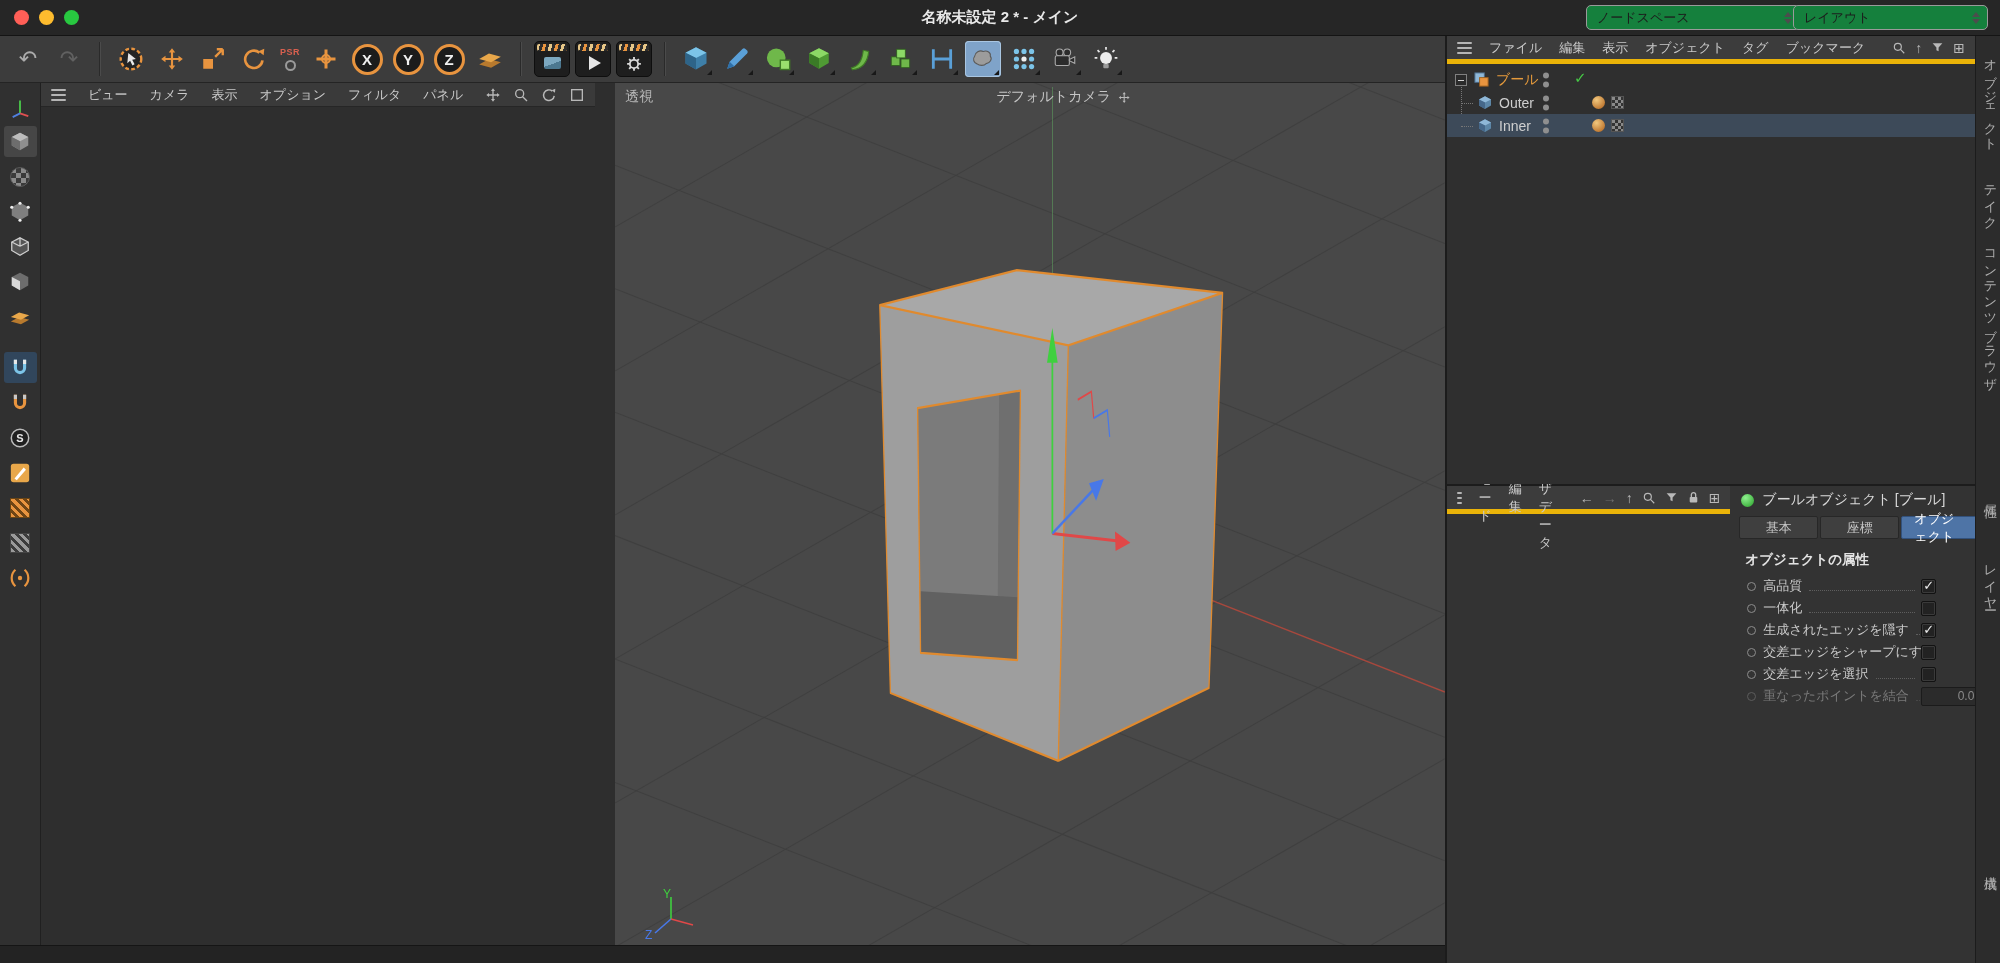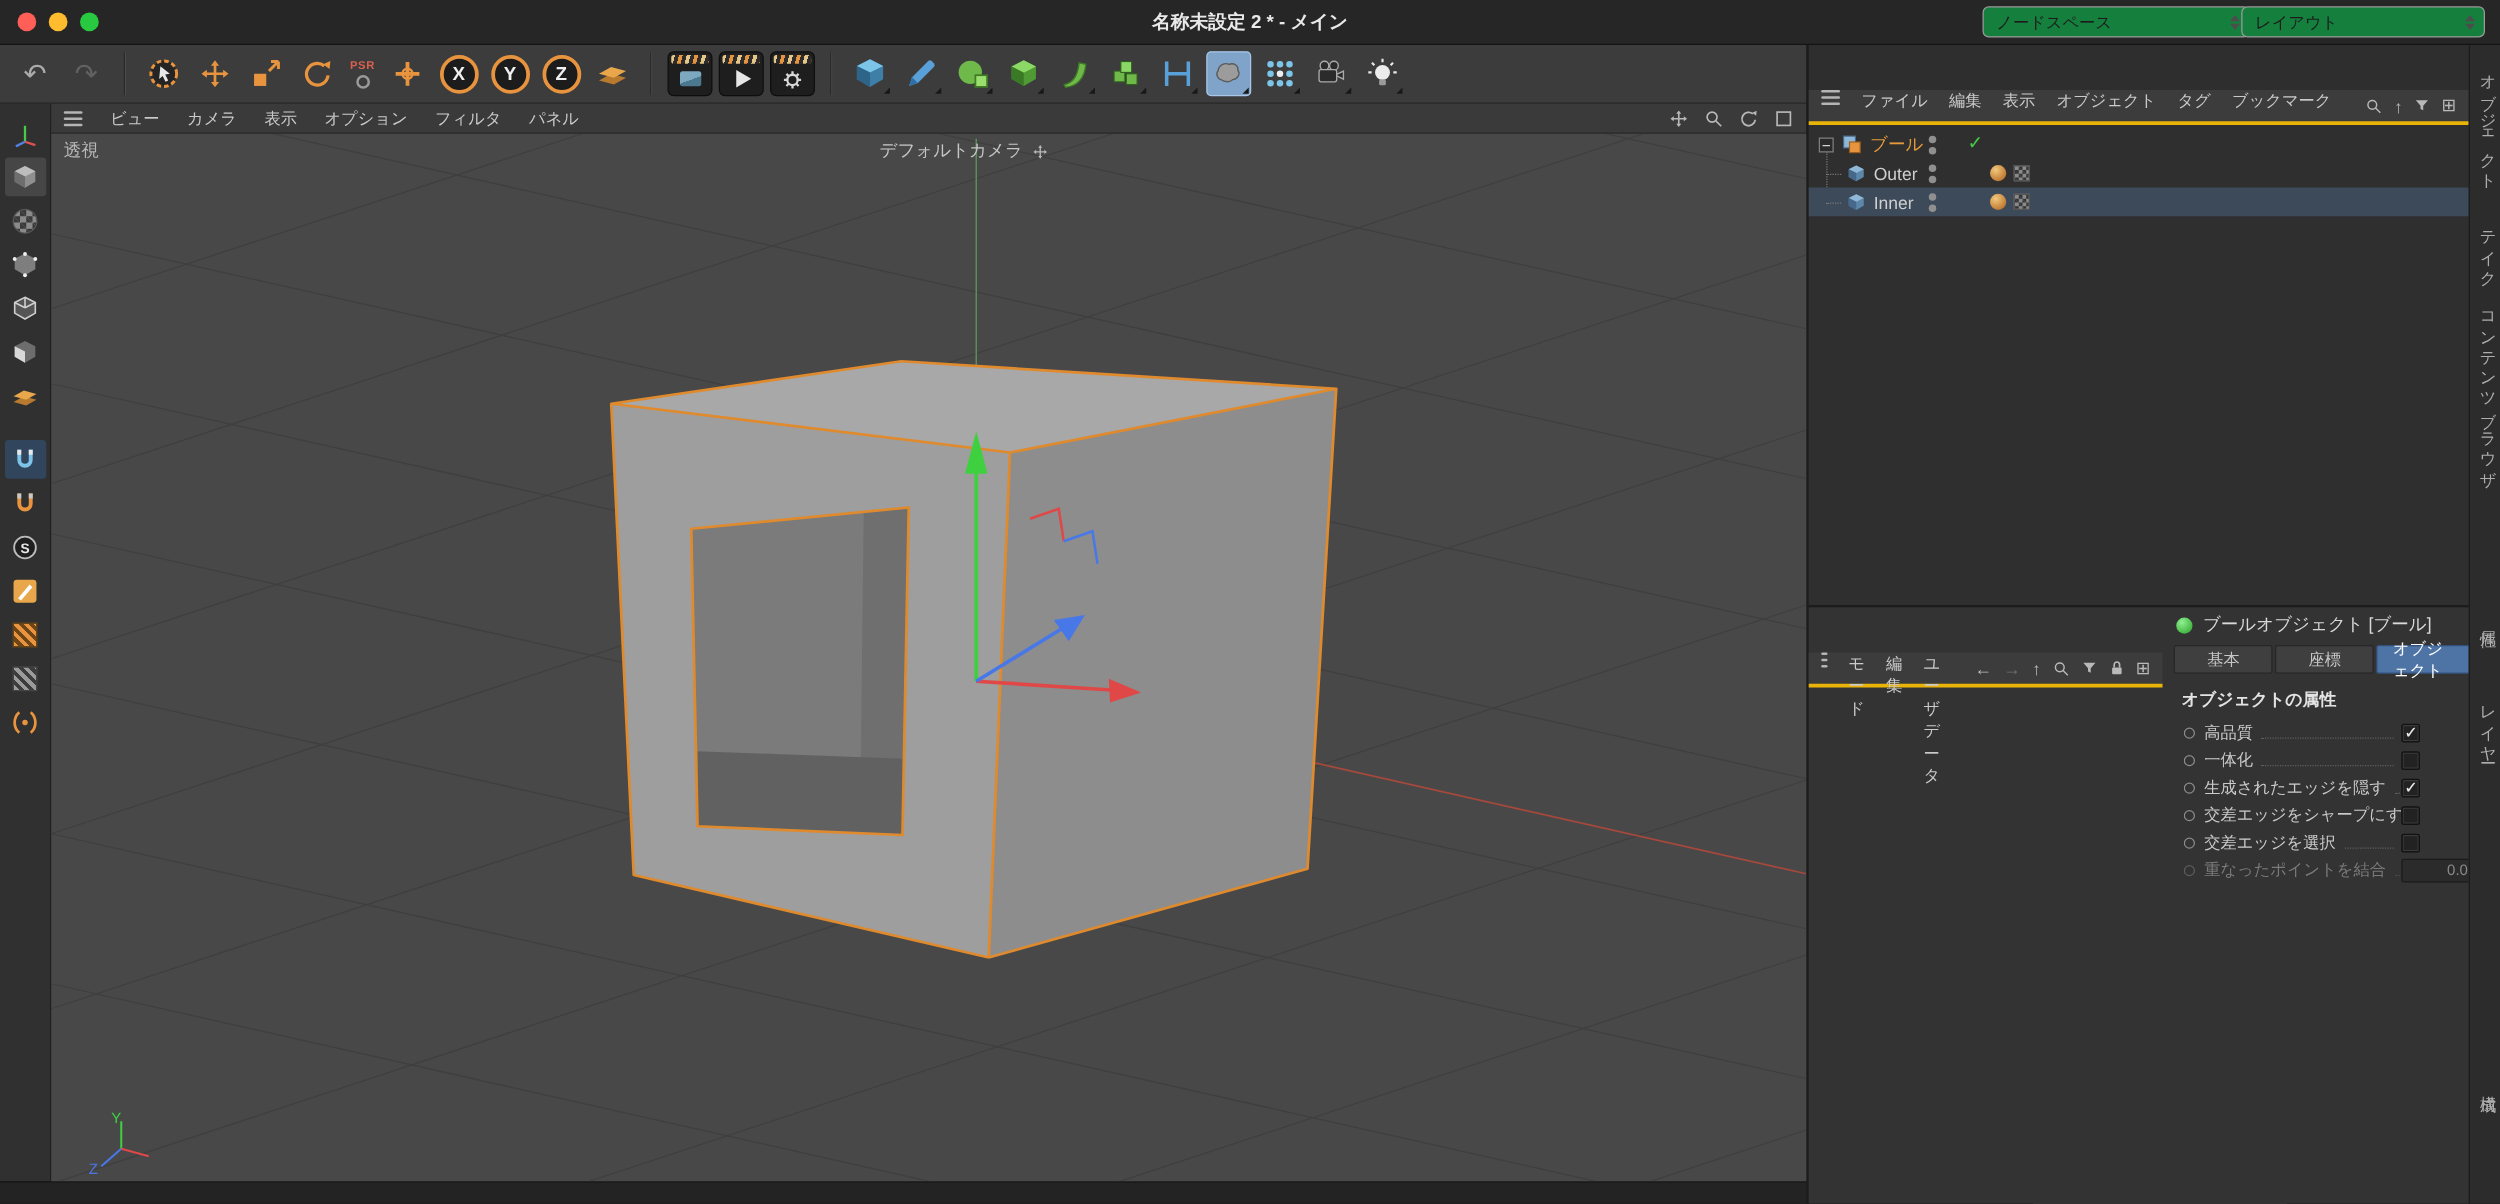--- a/index.html
+++ b/index.html
@@ -50,38 +50,38 @@
   .side-btn { width:33px; height:31px; border-radius:3px; display:flex; align-items:center; justify-content:center; }
   .side-btn.active { background:#464646; }
   .side-btn.snap-on { background:#31465c; }
   .sgap { height:12px; }
   .checker-sq { width:20px; height:20px; border:1px solid #555; background:#8a8a8a;
     background-image:linear-gradient(45deg,#3a3a3a 25%,transparent 25%,transparent 75%,#3a3a3a 75%),linear-gradient(45deg,#3a3a3a 25%,transparent 25%,transparent 75%,#3a3a3a 75%);
     background-size:10px 10px; background-position:0 0,5px 5px; }
   .stripe-sq { width:20px; height:20px; border:1px solid #6a4515; background:repeating-linear-gradient(45deg,#E8943F 0 3px,#6e4516 3px 6px); }
   .stripe-sq.gray { border-color:#444; background:repeating-linear-gradient(45deg,#9a9a9a 0 3px,#3c3c3c 3px 6px); position:relative; }
 
-  .viewport-col { flex:1; display:flex; flex-direction:column; min-width:0; }
+  .viewport-col { flex:1; display:flex; min-width:0;gap:20px; }
   .vp-menubar { height:24px; background:#3a3a3a; border-bottom:1px solid #262626; display:flex; align-items:center; padding:0 10px; gap:22px; font-size:13px; color:#cacaca; }
   .hamb { display:flex; flex-direction:column; gap:3px; width:15px; }
   .hamb i { display:block; height:2px; background:#b5b5b5; border-radius:1px; }
   .vp-right-icons { margin-left:auto; display:flex; gap:12px; align-items:center; }
   .menu-item { cursor:default; }
 
   .vp-canvas { flex:1; position:relative; background:#484848; overflow:hidden; }
   .scene { position:absolute; inset:0; width:100%; height:100%; }
   .vp-label-proj { position:absolute; left:10px; top:5px; color:#b8b8b8; font-size:14px; }
   .vp-label-cam { position:absolute; left:49%; transform:translateX(-50%); top:5px; color:#c6c6c6; font-size:14px; display:flex; align-items:center; gap:7px;margin-left:42px; }
   .vp-axis { position:absolute; left:26px; bottom:4px; }
 
   .bottom-bar { height:18px; background:#232323; border-top:1px solid #151515; flex:0 0 18px; }
 
   
   .right-region { width:530px; display:flex; flex-direction:column; border-left:2px solid #1c1c1c; flex:0 0 530px; }
-  .panel-menubar { height:28px; background:#3c3c3c; border-bottom:3px solid #eab308; display:flex; gap:17px; padding:0 10px; font-size:13px; color:#cacaca; flex:0 0 28px;margin-top:36px; }
+  .panel-menubar { height:28px; background:#3c3c3c; border-bottom:5px solid #eab308; display:flex; align-items:center; gap:17px; padding:0 10px; font-size:13px; color:#cacaca; flex:0 0 28px; }
   .pm-right { margin-left:auto; display:flex; gap:9px; align-items:center; color:#b9b9b9; font-size:14px; }
   .pm-right .dim { color:#6e6e6e; }
 
   .om { height:450px; display:flex; flex-direction:column; border-bottom:2px solid #1c1c1c; flex:0 0 450px; }
   .om-tree { flex:1; background:#2f2f2f; position:relative; padding-top:4px; }
   .tree-line { position:absolute; left:14px; top:20px; height:44px; border-left:1px dotted #777; }
   .om-row { height:23px; display:flex; align-items:center; position:relative; padding-left:8px; font-size:14px; }
   .om-row.child { padding-left:30px; }
   .om-row.child::before { content:""; position:absolute; left:14px; width:12px; top:50%; border-top:1px dotted #777; }
   .om-row.selected { background:#3d4a59; }

